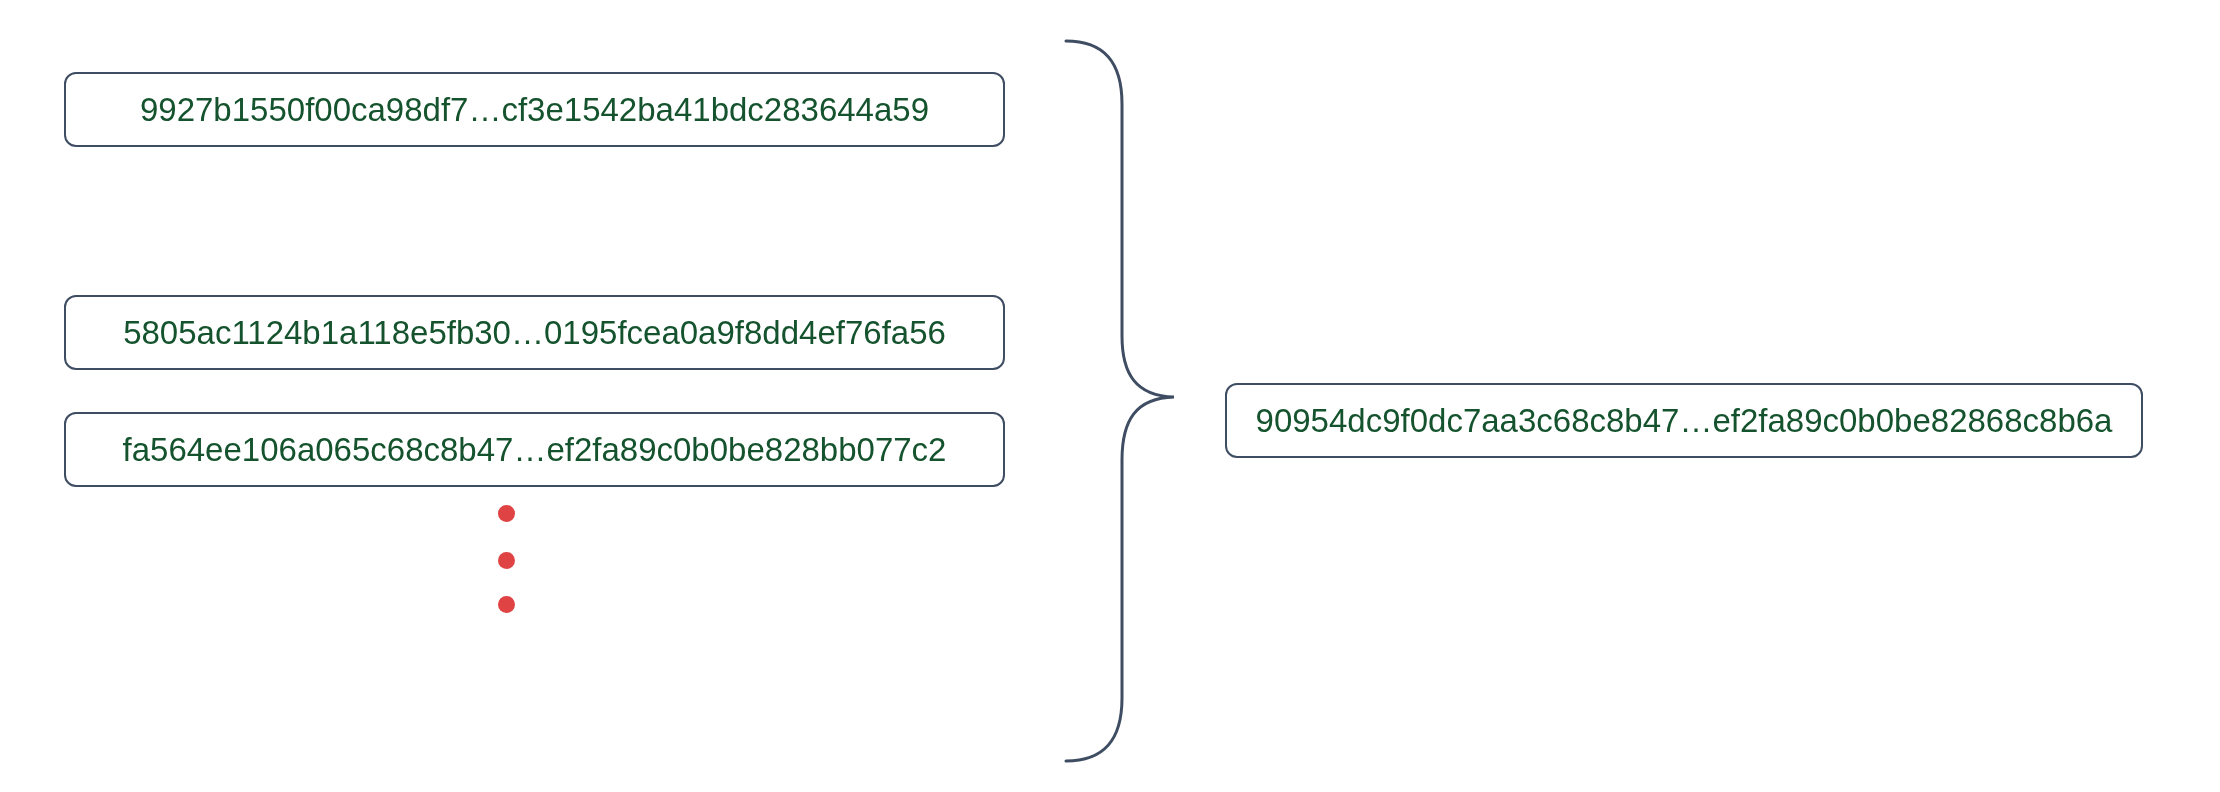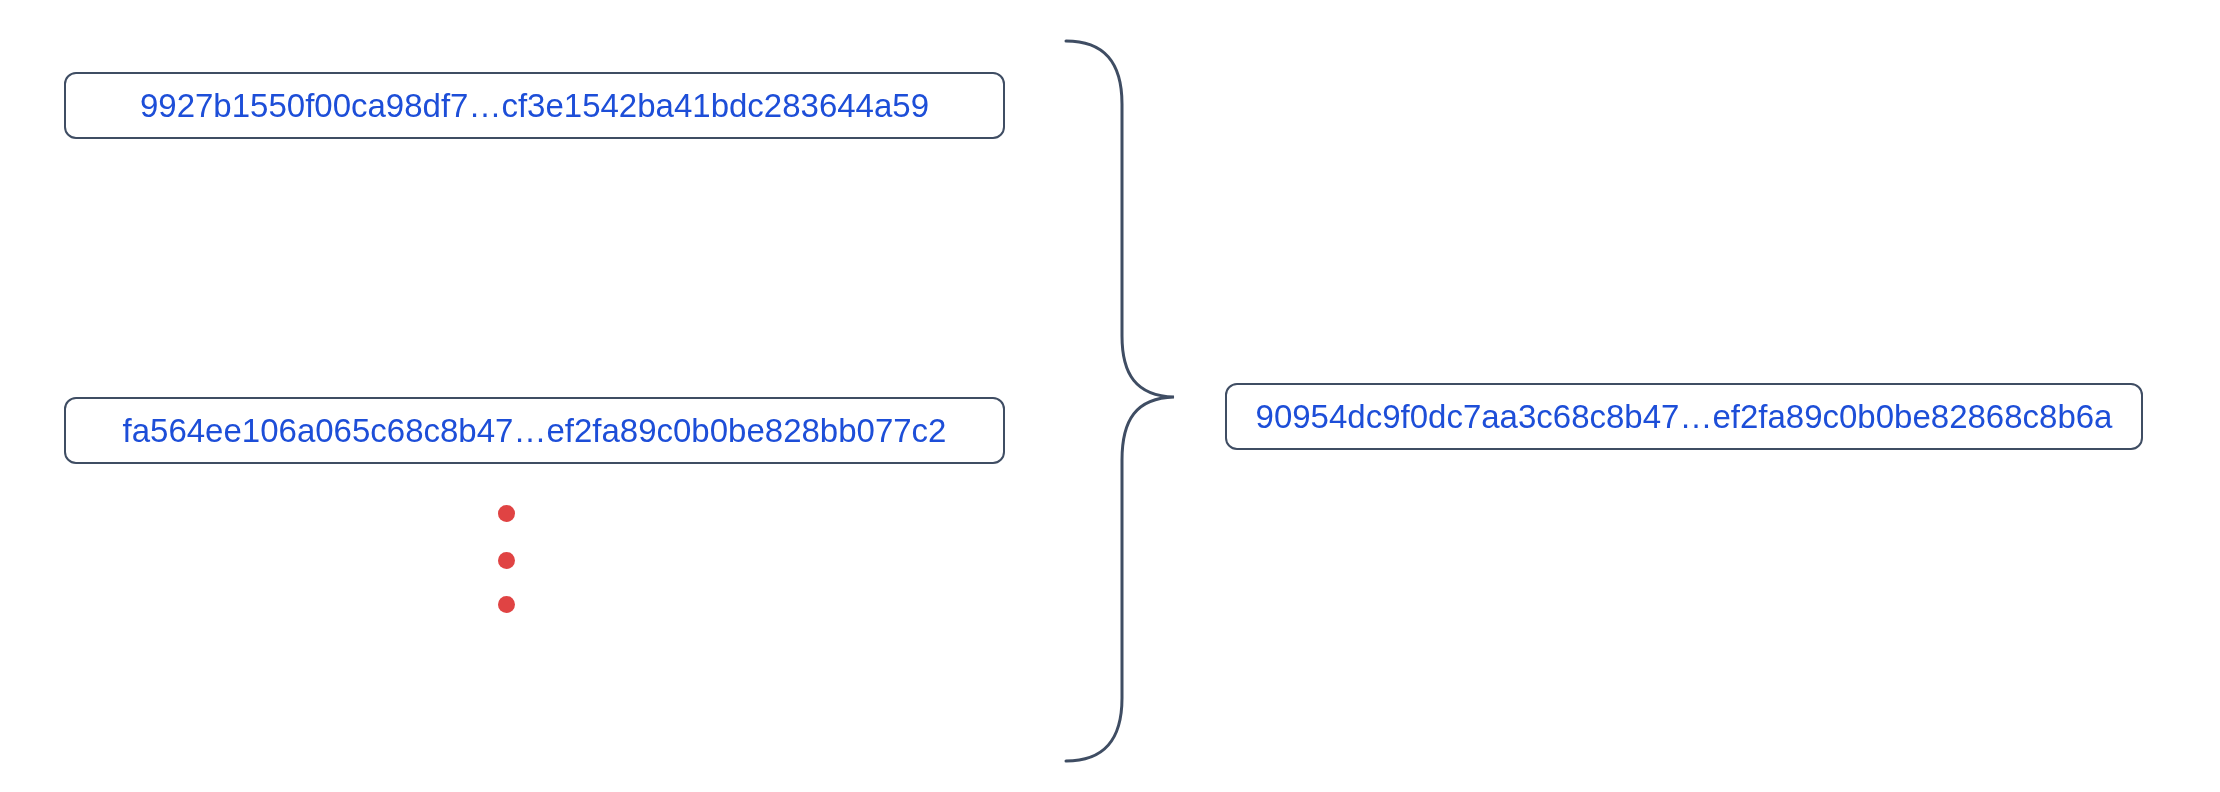--- a/index.html
+++ b/index.html
@@ -11,29 +11,29 @@
   .canvas {
     position: relative;
     width: 2220px;
     height: 792px;
     background: #ffffff;
     overflow: hidden;
   }
   .hash-box {
     position: absolute;
     box-sizing: border-box;
-    height: 67px;
+    height: 75px;
     background: #ffffff;
     border: 2.5px solid #3f4d63;
     border-radius: 12px;
     display: flex;
     align-items: center;
     justify-content: center;
     font-size: 33px;
-    color: #1d4ed8;
+    color: #14532d;
     letter-spacing: 0px;
     white-space: nowrap;
   }
   .left-box  { left: 64px;  width: 941px; }
   .right-box { left: 1225px; top: 363px; width: 918px; margin-top: 20px; }
   .dot {
     position: absolute;
     width: 17px;
     height: 17px;
     border-radius: 50%;
@@ -51,22 +51,25 @@
 </head>
 <body>
 
 <div class="canvas">
 
   <div class="hash-box left-box" style="top:72px">
     <span>9927b1550f00ca98df7…cf3e1542ba41bdc283644a59</span>
   </div>
 
 
+  <div class="hash-box left-box" style="top:295px">
+    <span>5805ac1124b1a118e5fb30…0195fcea0a9f8dd4ef76fa56</span>
+  </div>
 
-  <div class="hash-box left-box" style="top:397px">
+  <div class="hash-box left-box" style="top:412px">
     <span>fa564ee106a065c68c8b47…ef2fa89c0b0be828bb077c2</span>
   </div>
 
   <div class="dot" style="top:505px"></div>
   <div class="dot" style="top:552px"></div>
   <div class="dot" style="top:596px"></div>
 
 
   <svg class="brace-svg" viewBox="1040 20 160 760" xmlns="http://www.w3.org/2000/svg">
     <path d="M 1066 41

